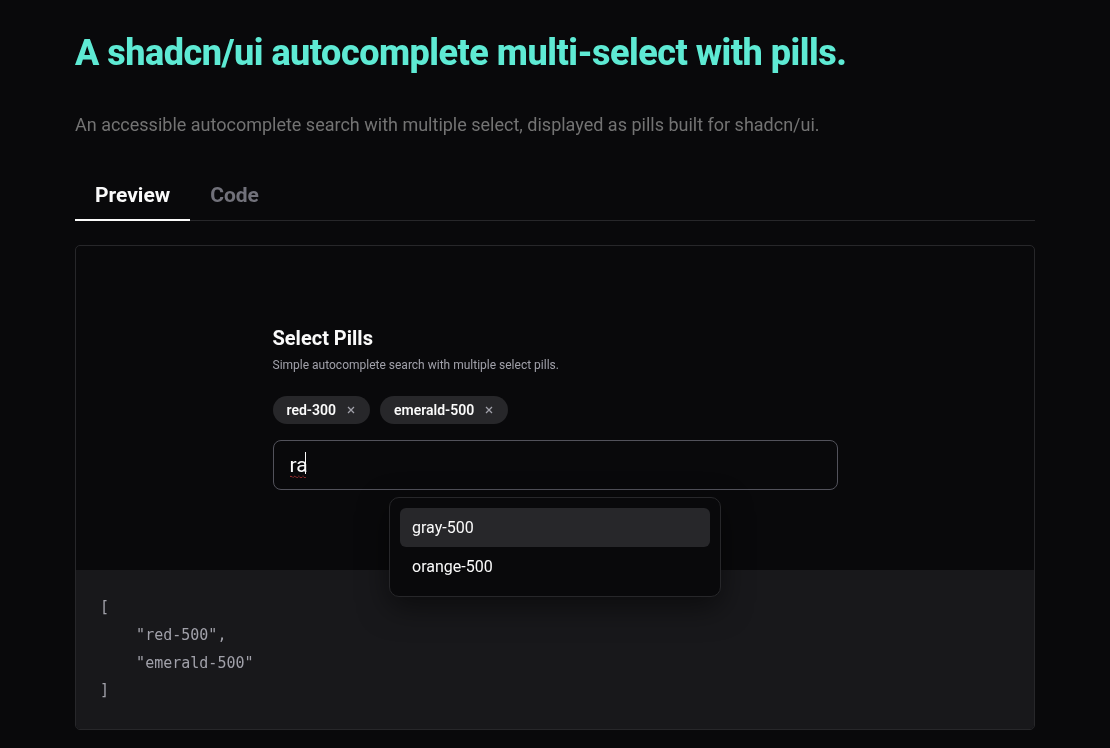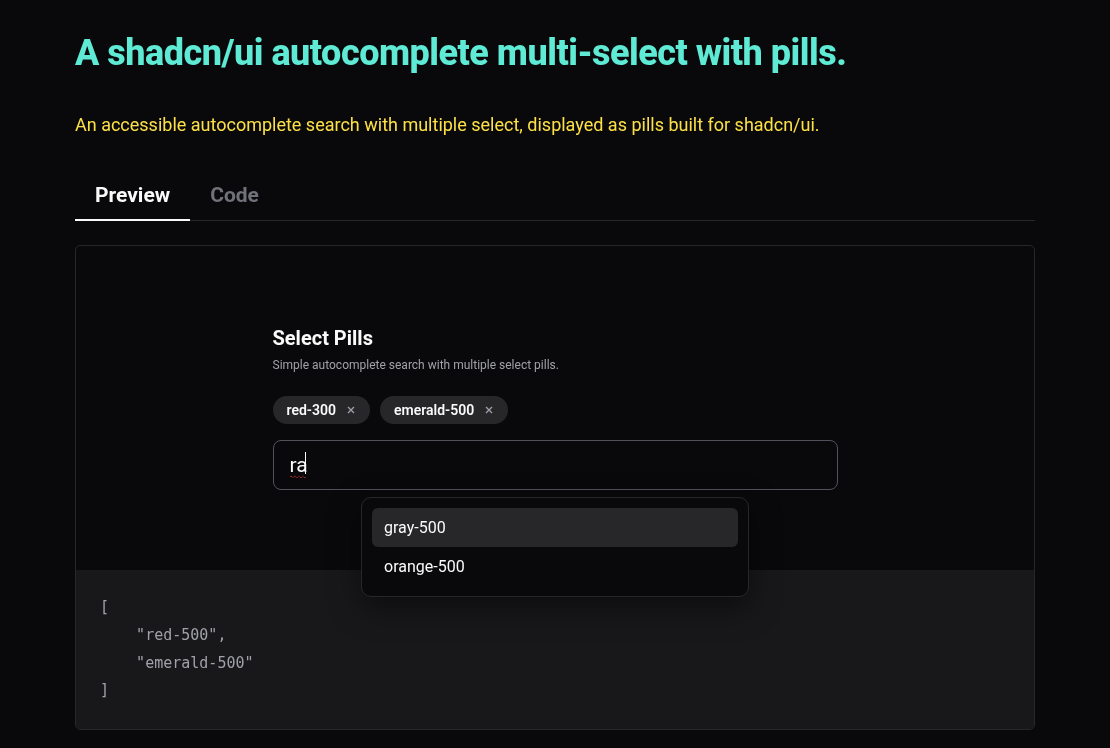--- a/index.html
+++ b/index.html
@@ -21,21 +21,21 @@
     }
     .page-title {
       font-size: 36px;
       font-weight: 800;
       letter-spacing: -0.5px;
       margin-bottom: 12px;
       color: #5eead4;
     }
     .page-subtitle {
       font-size: 18px;
-      color: #fde047;
+      color: #737373;
       margin-bottom: 36px;
       margin-top: 40px;
     }
     .tabs {
       display: flex;
       gap: 0;
       border-bottom: 1px solid #27272a;
       margin-bottom: 24px;
     }
     .tab {
@@ -133,21 +133,21 @@
       top: 35px;
       width: 16px;
       height: 3px;
     }
     .dropdown {
       position: absolute;
       top: 100%;
       left: 50%;
       transform: translateX(-50%);
       margin-top: 7px;
-      width: 388px;
+      width: 332px;
       background: #09090b;
       border: 1px solid #27272a;
       border-radius: 10px;
       padding: 10px;
       z-index: 10;
       box-shadow: 0 10px 30px rgba(0,0,0,0.5);
     }
     .dropdown-option {
       padding: 10px 12px;
       border-radius: 6px;

